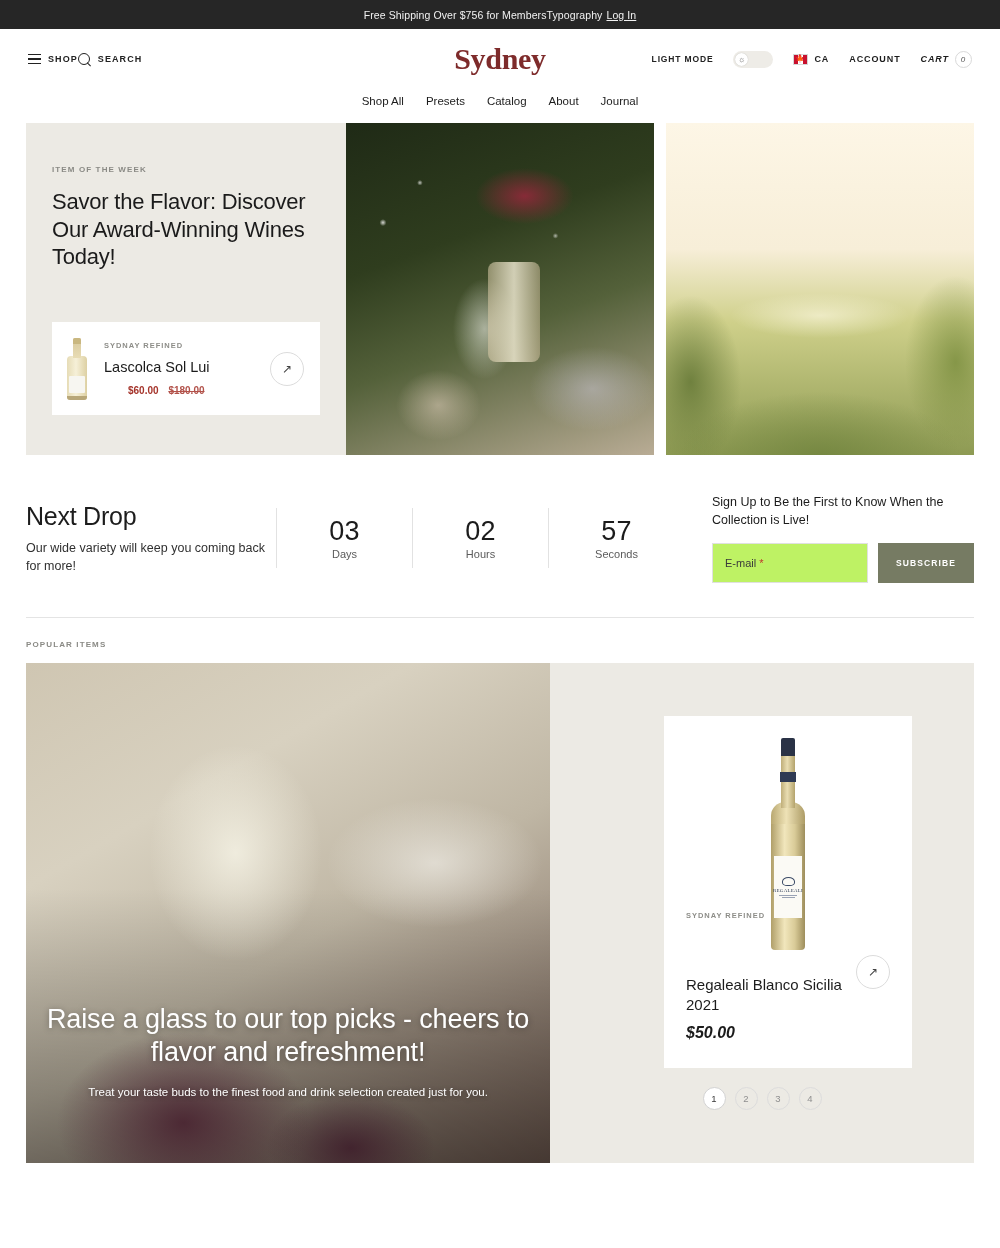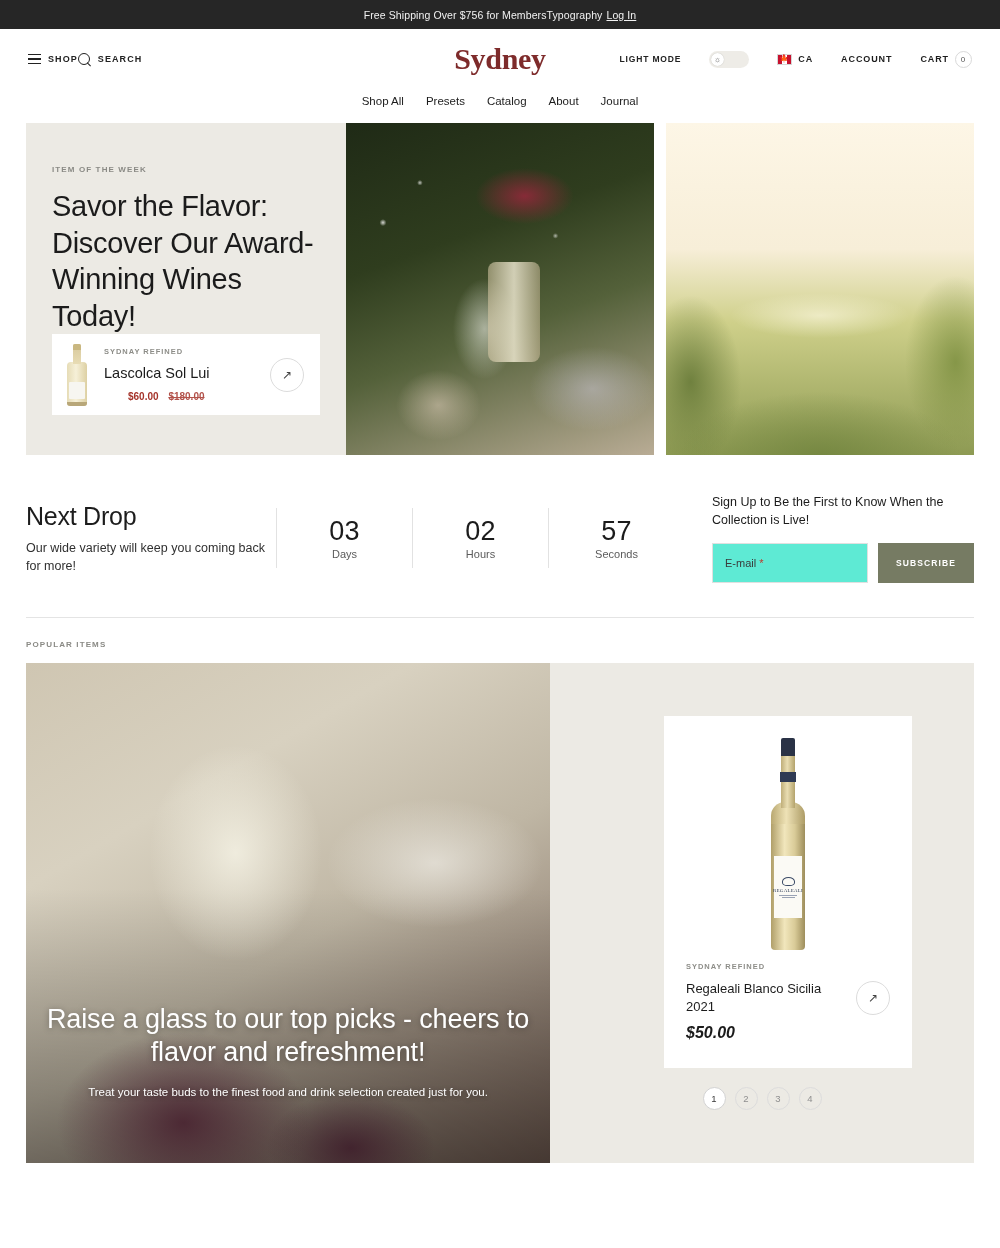--- a/index.html
+++ b/index.html
@@ -46,21 +46,21 @@
   .mag { width: 13px; height: 13px; position: relative; display:inline-block;}
   .mag::before{ content:""; position:absolute; left:0; top:0; width:10px;height:10px;border:1.3px solid #222;border-radius:50%;}
   .mag::after{ content:""; position:absolute; left:9px; top:9px; width:5px;height:1.3px;background:#222;transform:rotate(45deg);transform-origin:left center;}
 
   .logo {
     position: absolute; left: 50%; top: 50%; transform: translate(-50%,-50%);
     font-family: "Liberation Serif", serif;
     font-size: 30px; font-weight: 700; color: #7e2b2b; letter-spacing: -.01em;
   }
 
-  .hdr-right { margin-left: auto; display: flex; align-items: center; gap: 28px; }
+  .hdr-right { margin-left: auto; display: flex; align-items: center; gap: 20px; }
   .lm-label { font-size: 8.5px; letter-spacing: .1em; font-weight: 600; color: #222; }
   .toggle {
     width: 40px; height: 17px; border-radius: 10px; background: #eeece7;
     display: flex; align-items: center; padding: 2px; position: relative;
   }
   .toggle .knob {
     width: 13px; height: 13px; border-radius: 50%; background: #fff;
     display: flex; align-items: center; justify-content: center;
     font-size: 8px; color: #6d6d6d; box-shadow: 0 0 1px rgba(0,0,0,.25);
   }
@@ -69,39 +69,39 @@
     position: relative; display: inline-block; vertical-align: middle;
   }
   .flag::before, .flag::after {
     content:""; position:absolute; top:0; width: 4px; height: 100%; background: #c8102e;
   }
   .flag::before { left: 0; }
   .flag::after { right: 0; }
   .flag span { position:absolute; left:50%; top:50%; transform:translate(-50%,-50%); color:#c8102e; font-size:8px; line-height:1;}
   .ctry { display:flex; align-items:center; gap:6px; font-size:9px; letter-spacing:.1em; font-weight:600;}
   .acct { font-size: 9px; letter-spacing: .1em; font-weight: 600; }
-  .cart { display:flex; align-items:center; gap:6px; font-size:9px; letter-spacing:.1em; font-weight:600;}
+  .cart { display:flex; align-items:center; gap:6px; font-size:9px; letter-spacing:.1em; font-weight:600;font-style:italic;}
   .cart-bubble {
     width: 17px; height: 17px; border-radius: 50%; border: 1px solid #d9d9d9;
     display:flex; align-items:center; justify-content:center; font-size:8px; font-weight:400; color:#555;
   }
 
   
   .nav { display:flex; justify-content:center; gap:22px; padding: 6px 0 16px; }
   .nav a { font-size: 11.5px; color: #1c1c1c; text-decoration: none; }
 
   
   .hero { display: flex; margin: 0 26px; height: 332px; }
   .hero-left {
     width: 320px; background: #eceae4; padding: 42px 26px 0 26px;
     display: flex; flex-direction: column;
   }
   .eyebrow { font-size: 8px; letter-spacing: .14em; font-weight: 700; color: #8a8a85; }
   .hero-title {
-    margin-top: 14px; font-size: 29px; line-height: 1.26; font-weight: 400;
+    margin-top: 14px; font-size: 22px; line-height: 1.26; font-weight: 400;
     letter-spacing: -.01em; color: #1b1b1b;
   }
   .prod-card {
     margin-top: auto; margin-bottom: 40px; background: #fff; height: 93px;
     display: flex; align-items: center; padding: 0 16px 0 12px; gap: 14px;
   }
   .bottle-thumb { width: 26px; height: 62px; position: relative; }
   .bt-neck { position:absolute; left: 9px; top: 0; width: 8px; height: 20px; background: linear-gradient(180deg,#d7c89c,#e8dcb4); border-radius: 2px 2px 0 0;}
   .bt-cap { position:absolute; left: 9px; top: 0; width: 8px; height: 6px; background:#c9b780; border-radius:2px 2px 0 0;}
   .bt-body { position:absolute; left: 3px; top: 18px; width: 20px; height: 44px; background: linear-gradient(90deg,#e6dcb6,#f6f0d8 45%,#ddd0a3); border-radius: 4px 4px 3px 3px;}
@@ -156,21 +156,21 @@
   .counts { display: flex; flex: 1; }
   .count {
     flex: 1; text-align: center; border-left: 1px solid #e2e2e2; padding: 8px 0;
   }
   .count-num { font-size: 27px; font-weight: 400; letter-spacing: .01em; color:#1b1b1b; }
   .count-lbl { font-size: 11px; color: #5b5b5b; margin-top: 1px; }
   .signup { width: 262px; margin-left: 28px; }
   .signup-h { font-size: 12.5px; line-height: 1.45; color: #1b1b1b; }
   .signup-row { display:flex; gap: 10px; margin-top: 14px; }
   .email-field {
-    flex: 1; height: 40px; border: 1px solid #e0e0e0; background:#5eead4;
+    flex: 1; height: 40px; border: 1px solid #e0e0e0; background:#bef264;
     display:flex; align-items:center; padding: 0 12px; font-size: 11px; color: #3a3a3a;
   }
   .req { color: #c0392b; margin-left: 3px; }
   .sub-btn {
     width: 96px; height: 40px; background: #767b63; color: #fff;
     font-size: 8.5px; letter-spacing: .13em; font-weight: 700;
     display:flex; align-items:center; justify-content:center; border: none;
   }
 
   .rule { margin: 34px 26px 0; height: 1px; background: #e4e4e4; }
@@ -212,21 +212,21 @@
     background: linear-gradient(90deg,#b09f69,#f1e6bc 40%,#d9cb98 70%,#9e8e5c); border-radius: 2px 2px 4px 4px;}
   .prb-label { position:absolute; left: 10px; top: 118px; width: 28px; height: 62px; background:#fbfaf5;
     display:flex; flex-direction:column; align-items:center; justify-content:center; gap:2px;}
   .prb-crest { width: 13px; height: 9px; border: .8px solid #3a4a66; border-radius: 50% 50% 40% 40%; }
   .prb-name { font-family:"Liberation Serif", serif; font-size: 5px; letter-spacing: .04em; color:#2c3a55;}
   .prb-line { width: 18px; height: .7px; background: #9aa3b5; }
   .prb-line.s { width: 13px; }
   .pr-meta { width: 100%; padding: 0 22px; margin-top: auto; margin-bottom: 26px; }
   .pr-brand { font-size: 7.5px; letter-spacing: .13em; font-weight: 600; color: #8d8d88; }
   .pr-row { display:flex; align-items:center; gap: 12px; margin-top: 9px;}
-  .pr-name { font-size: 13px; line-height: 1.35; flex:1; }
+  .pr-name { font-size: 15px; line-height: 1.35; flex:1;margin-top:46px; }
   .pr-price { font-size: 16px; font-weight: 700; margin-top: 9px; color:#1b1b1b;font-style:italic; }
   .pager { position:absolute; left: 0; right: 0; bottom: 53px; display:flex; justify-content:center; gap: 9px; }
   .dot {
     width: 23px; height: 23px; border-radius: 50%; border: 1px solid #dcdcdc; background: transparent;
     display:flex; align-items:center; justify-content:center; font-size: 9.5px; color: #8f8f8f;
   }
   .dot.active { background: #fff; color: #3a3a3a; border-color: #d2d2d2; }
 </style>
 </head>
 <body>

